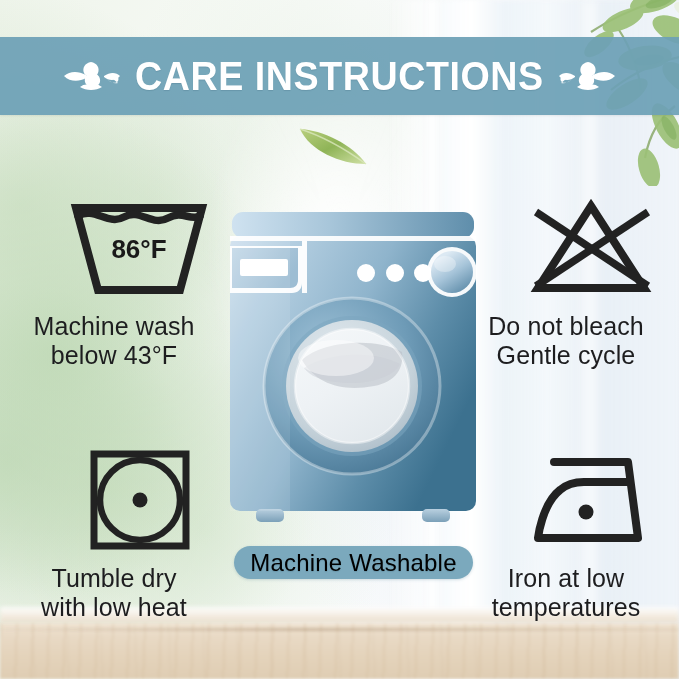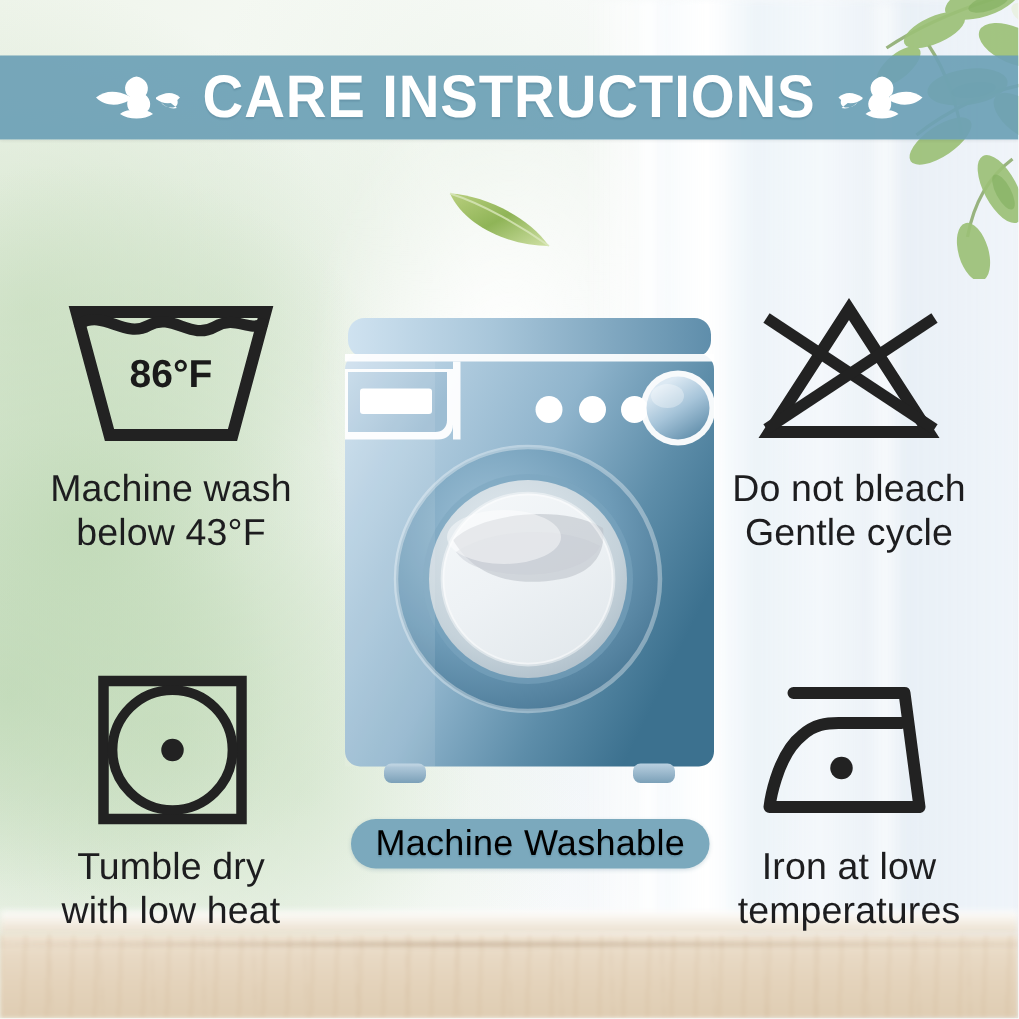--- a/index.html
+++ b/index.html
@@ -60,34 +60,34 @@
     filter:blur(1.4px);}
 
   
   .foliage{position:absolute;top:-14px;right:-10px;width:190px;height:200px;}
   .foliage svg{display:block;}
 
   
   .leaf-float{position:absolute;left:296px;top:120px;width:74px;height:50px;}
 
   
-  .banner{position:absolute;left:0;right:0;top:37px;height:56px;
+  .banner{position:absolute;left:0;right:0;top:37px;height:78px;
     background:rgba(109,160,182,.93);
     box-shadow:0 1px 2px rgba(0,0,0,.07);
     display:flex;align-items:center;justify-content:center;}
   .banner-title{
     color:#ffffff;font-size:40px;font-weight:700;letter-spacing:.6px;
     line-height:1;white-space:nowrap;
     transform:scaleX(.94);
     text-shadow:0 1px 1px rgba(40,80,100,.18);}
   .orn{width:62px;height:40px;flex:0 0 auto;}
 
   
   .sym{position:absolute;width:200px;text-align:center;}
-  .sym .glyph{height:120px;display:flex;align-items:center;justify-content:center;}
+  .sym .glyph{height:120px;display:flex;align-items:center;justify-content:flex-end;}
   .sym .cap{
     color:#1d1d1f;font-size:25px;line-height:1.16;
     letter-spacing:.1px;margin-top:4px;}
   #sym-wash{left:14px;top:188px;}
   #sym-bleach{left:466px;top:188px;}
   #sym-dry{left:14px;top:440px;}
   #sym-iron{left:466px;top:440px;}
 
   .tubtemp{font-size:26px;font-weight:700;fill:#1a1a1a;}
 

